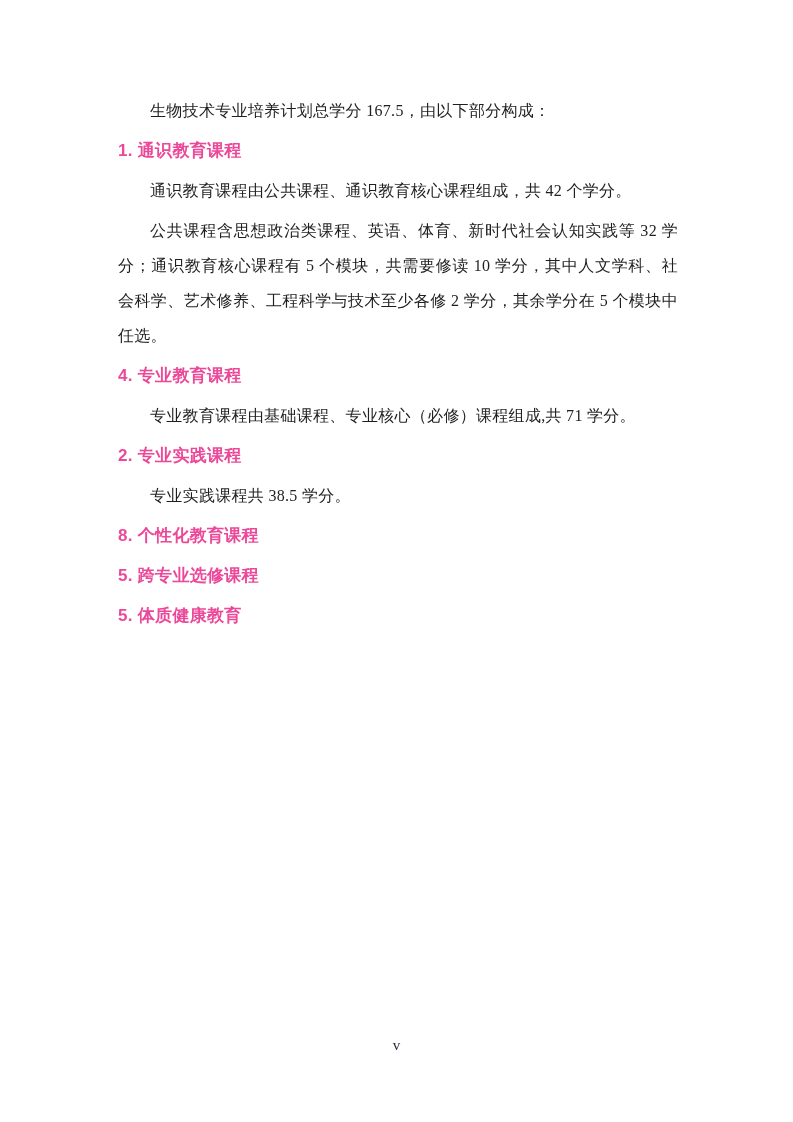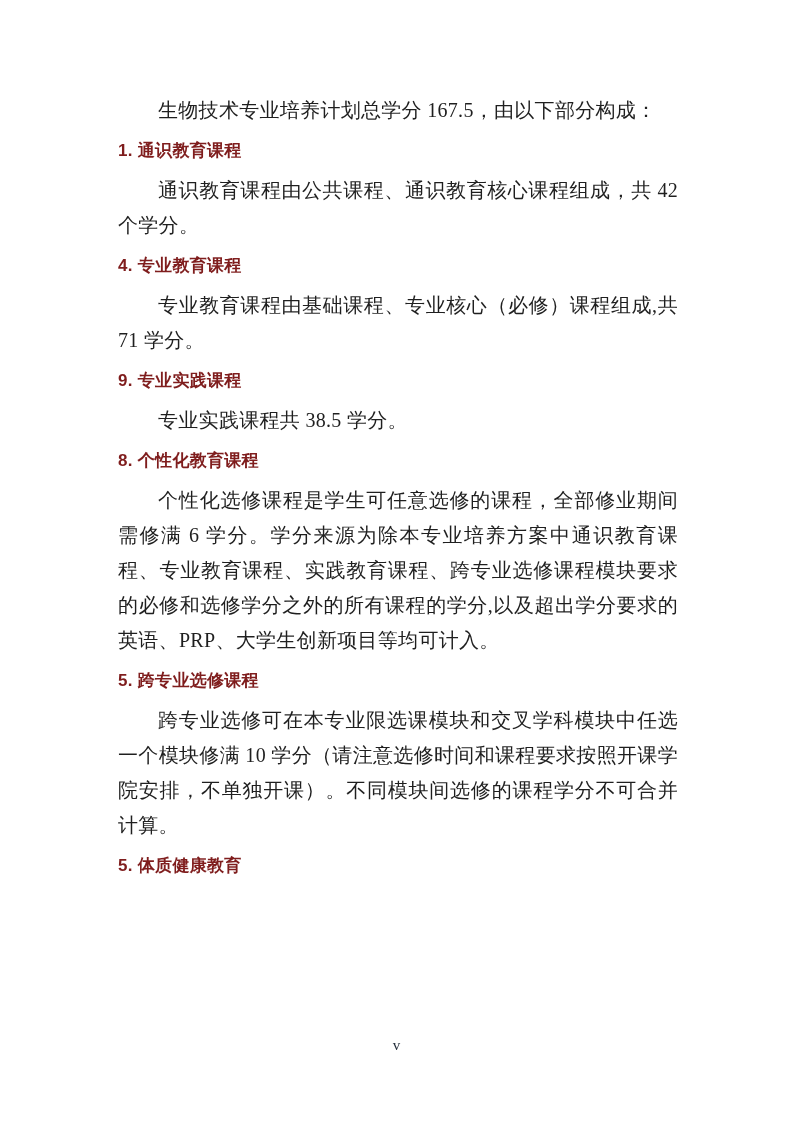--- a/index.html
+++ b/index.html
@@ -13,33 +13,33 @@
     height: 1122px;
     margin: 0 auto;
     background: #ffffff;
     box-sizing: border-box;
     padding: 93px 115px 0 118px;
     font-family: "Liberation Serif", "DejaVu Serif", serif;
     color: #1f1f1f;
     overflow: hidden;
   }
   p.body {
-    font-size: 20px;
+    font-size: 16px;
     line-height: 35px;
     margin: 0 0 5px 0;
     text-align: justify;
     text-indent: 2em;
     letter-spacing: 0.3px;
   }
   h2.sec {
     font-size: 17px;
     line-height: 35px;
     margin: 0 0 5px 0;
     font-weight: bold;
-    color: #7f1d1d;
+    color: #ec4899;
     font-family: "Liberation Sans", "DejaVu Sans", sans-serif;
     letter-spacing: 0.3px;
   }
   .pagenum {
     position: absolute;
     top: 1033px;
     left: 0;
     width: 100%;
     text-align: center;
     font-size: 15px;
@@ -50,30 +50,29 @@
 </style>
 </head>
 <body>
 
 <div class="page">
 
   <p class="body">生物技术专业培养计划总学分 167.5，由以下部分构成：</p>
 
   <h2 class="sec">1. 通识教育课程</h2>
   <p class="body">通识教育课程由公共课程、通识教育核心课程组成，共 42 个学分。</p>
+  <p class="body">公共课程含思想政治类课程、英语、体育、新时代社会认知实践等 32 学分；通识教育核心课程有 5 个模块，共需要修读 10 学分，其中人文学科、社会科学、艺术修养、工程科学与技术至少各修 2 学分，其余学分在 5 个模块中任选。</p>
 
   <h2 class="sec">4. 专业教育课程</h2>
   <p class="body">专业教育课程由基础课程、专业核心（必修）课程组成,共 71 学分。</p>
 
-  <h2 class="sec">9. 专业实践课程</h2>
+  <h2 class="sec">2. 专业实践课程</h2>
   <p class="body">专业实践课程共 38.5 学分。</p>
 
   <h2 class="sec">8. 个性化教育课程</h2>
-  <p class="body">个性化选修课程是学生可任意选修的课程，全部修业期间需修满 6 学分。学分来源为除本专业培养方案中通识教育课程、专业教育课程、实践教育课程、跨专业选修课程模块要求的必修和选修学分之外的所有课程的学分,以及超出学分要求的英语、PRP、大学生创新项目等均可计入。</p>
 
   <h2 class="sec">5. 跨专业选修课程</h2>
-  <p class="body">跨专业选修可在本专业限选课模块和交叉学科模块中任选一个模块修满 10 学分（请注意选修时间和课程要求按照开课学院安排，不单独开课）。不同模块间选修的课程学分不可合并计算。</p>
 
   <h2 class="sec">5. 体质健康教育</h2>
 
   <div class="pagenum">v</div>
 
 </div>
 
 </body></html>

